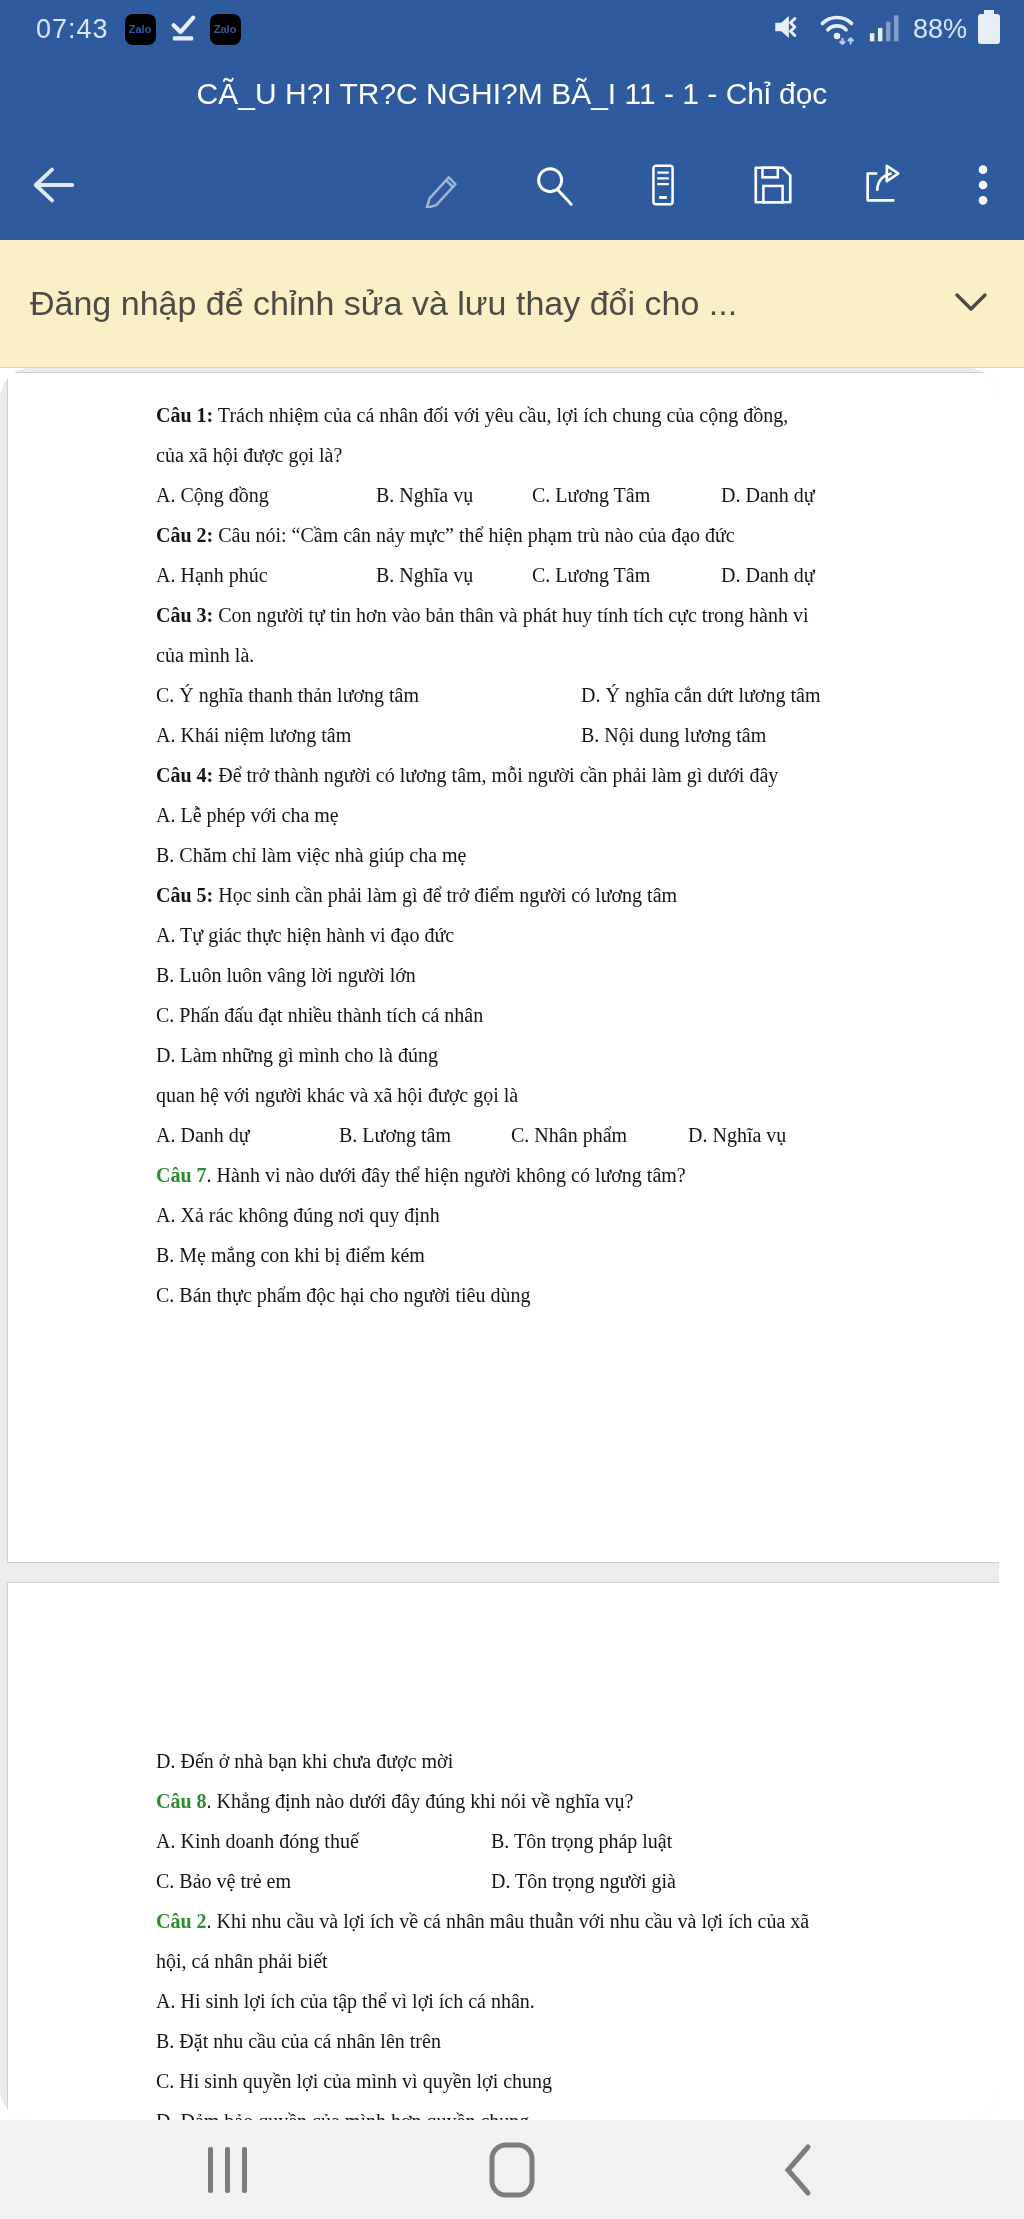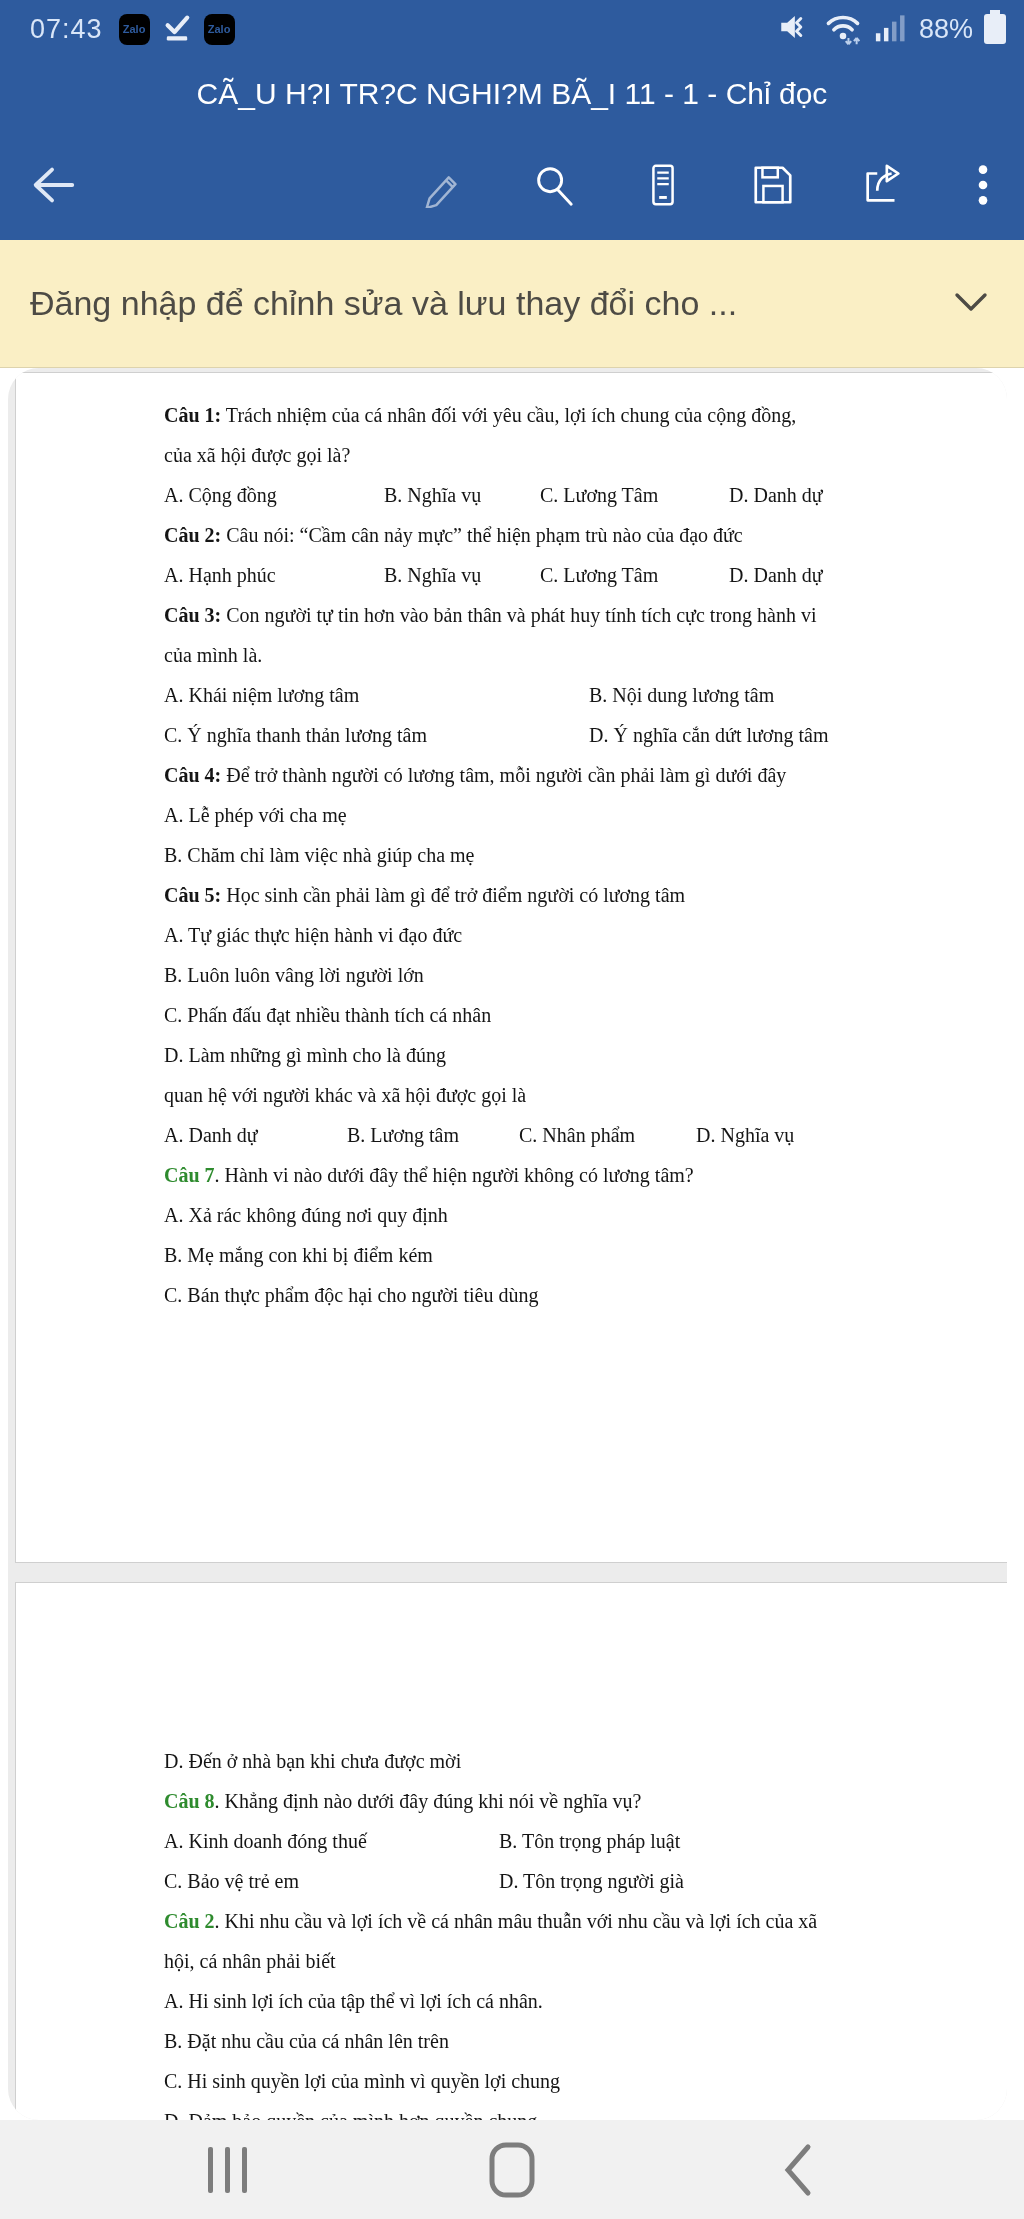--- a/index.html
+++ b/index.html
@@ -3,38 +3,38 @@
 <meta charset="utf-8">
 <style>
   html,body{margin:0;padding:0;}
   body{
     width:1024px;height:2219px;position:relative;overflow:hidden;
     background:#ffffff;font-family:"Liberation Sans",sans-serif;
     -webkit-font-smoothing:antialiased;
   }
   
   .app-header{position:absolute;top:0;left:0;width:1024px;height:240px;background:#2e5b9e;}
-  .status-bar{position:absolute;top:0;left:0;width:100%;height:58px;display:flex;align-items:center;padding:0 16px;box-sizing:border-box;}
+  .status-bar{position:absolute;top:0;left:0;width:100%;height:58px;display:flex;align-items:center;padding:0 22px;box-sizing:border-box;}
   .status-left{display:flex;align-items:center;gap:10px;}
   .status-time{color:#d9e6f8;font-size:27px;letter-spacing:1px;margin-left:14px;margin-right:6px;}
   .zalo-badge{width:31px;height:31px;background:#000000;border-radius:8px;display:flex;align-items:center;justify-content:center;color:#2e5b9e;font-weight:bold;font-size:11px;}
   .status-right{margin-left:auto;display:flex;align-items:center;gap:9px;}
   .status-pct{color:#d9e6f8;font-size:27px;}
   .title-row{position:absolute;top:58px;left:0;width:100%;height:72px;display:flex;align-items:center;justify-content:center;}
   .doc-title{color:#ffffff;font-size:30px;white-space:nowrap;}
   .toolbar{position:absolute;top:130px;left:0;width:100%;height:110px;display:flex;align-items:center;box-sizing:border-box;padding:0 26px 0 28px;}
   .tb-icon{width:50px;height:50px;display:flex;align-items:center;justify-content:center;cursor:pointer;}
   .tb-spacer{flex:1;}
   .tb-group{display:flex;align-items:center;gap:60px;}
   
   .signin-banner{position:absolute;top:240px;left:0;width:1024px;height:128px;background:#faefc5;display:flex;align-items:center;box-sizing:border-box;padding:0 36px 0 30px;border-bottom:1px solid #ddd3ad;}
   .signin-text{color:#4d4b45;font-size:34px;white-space:nowrap;overflow:hidden;flex:1;}
   .signin-chevron{flex:none;margin-left:18px;}
   
-  .content{position:absolute;top:368px;left:8px;width:999px;height:1752px;background:#ececec;overflow:hidden;border-radius:31px;}
+  .content{position:absolute;top:368px;left:0;width:999px;height:1752px;background:#ececec;overflow:hidden;border-radius:31px;}
   .page{box-sizing:border-box;background:#ffffff;border:1px solid #cfcfcf;width:1010px;margin-left:7px;
         font-family:"Liberation Serif","DejaVu Serif",serif;color:#151515;font-size:20px;
         padding-left:148px;padding-right:60px;overflow:hidden;}
   .page1{margin-top:4px;height:1191px;padding-top:22px;}
   .page-gap{height:19px;}
   .page2{height:560px;padding-top:158px;}
   .doc-line{height:40px;line-height:40px;white-space:nowrap;position:relative;}
   .doc-line .b{font-weight:bold;}
   .doc-line .g{color:#2e8b2e;}
   .doc-line .col{position:absolute;top:0;}
@@ -173,26 +173,26 @@
       <div class="doc-line"><span class="b">Câu 2:</span><span>  Câu nói: “Cầm cân nảy mực” thể hiện phạm trù nào của đạo đức</span></div>
       <div class="doc-line">
         <span class="col" style="left: 0px;">A. Hạnh phúc</span>
         <span class="col" style="left: 220px;">B. Nghĩa vụ</span>
         <span class="col" style="left: 376px;">C. Lương Tâm</span>
         <span class="col" style="left: 565px;">D. Danh dự</span>
       </div>
       <div class="doc-line"><span class="b">Câu 3:</span><span>  Con người tự tin hơn vào bản thân và phát huy tính tích cực trong hành vi</span></div>
       <div class="doc-line"><span>của mình là.</span></div>
       <div class="doc-line">
+        <span class="col" style="left: 0px;">C. Ý nghĩa thanh thản lương tâm</span>
+        <span class="col" style="left: 425px;">D. Ý nghĩa cắn dứt lương tâm</span>
+      </div>
+      <div class="doc-line">
         <span class="col" style="left: 0px;">A. Khái niệm lương tâm</span>
         <span class="col" style="left: 425px;">B. Nội dung lương tâm</span>
-      </div>
-      <div class="doc-line">
-        <span class="col" style="left: 0px;">C. Ý nghĩa thanh thản lương tâm</span>
-        <span class="col" style="left: 425px;">D. Ý nghĩa cắn dứt lương tâm</span>
       </div>
       <div class="doc-line"><span class="b">Câu 4:</span><span>  Để trở thành người có lương tâm, mỗi người cần phải làm gì dưới đây</span></div>
       <div class="doc-line"><span>A. Lễ phép với cha mẹ</span></div>
       <div class="doc-line"><span>B. Chăm chỉ làm việc nhà giúp cha mẹ</span></div>
       <div class="doc-line"><span class="b">Câu 5:</span><span>  Học sinh cần phải làm gì để trở điểm người có lương tâm</span></div>
       <div class="doc-line"><span>A. Tự giác thực hiện hành vi đạo đức</span></div>
       <div class="doc-line"><span>B. Luôn luôn vâng lời người lớn</span></div>
       <div class="doc-line"><span>C. Phấn đấu đạt nhiều thành tích cá nhân</span></div>
       <div class="doc-line"><span>D.  Làm những gì mình cho là đúng</span></div>
       <div class="doc-line"><span>quan hệ với người khác và xã hội được gọi là</span></div>

